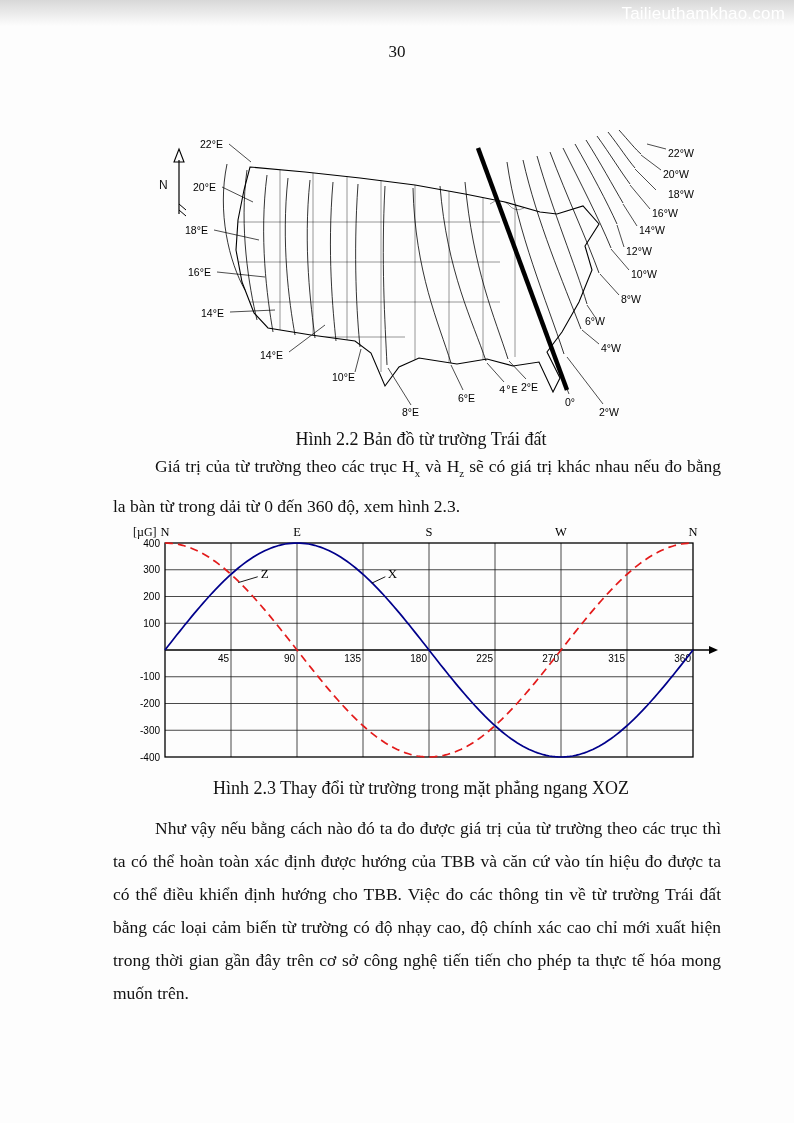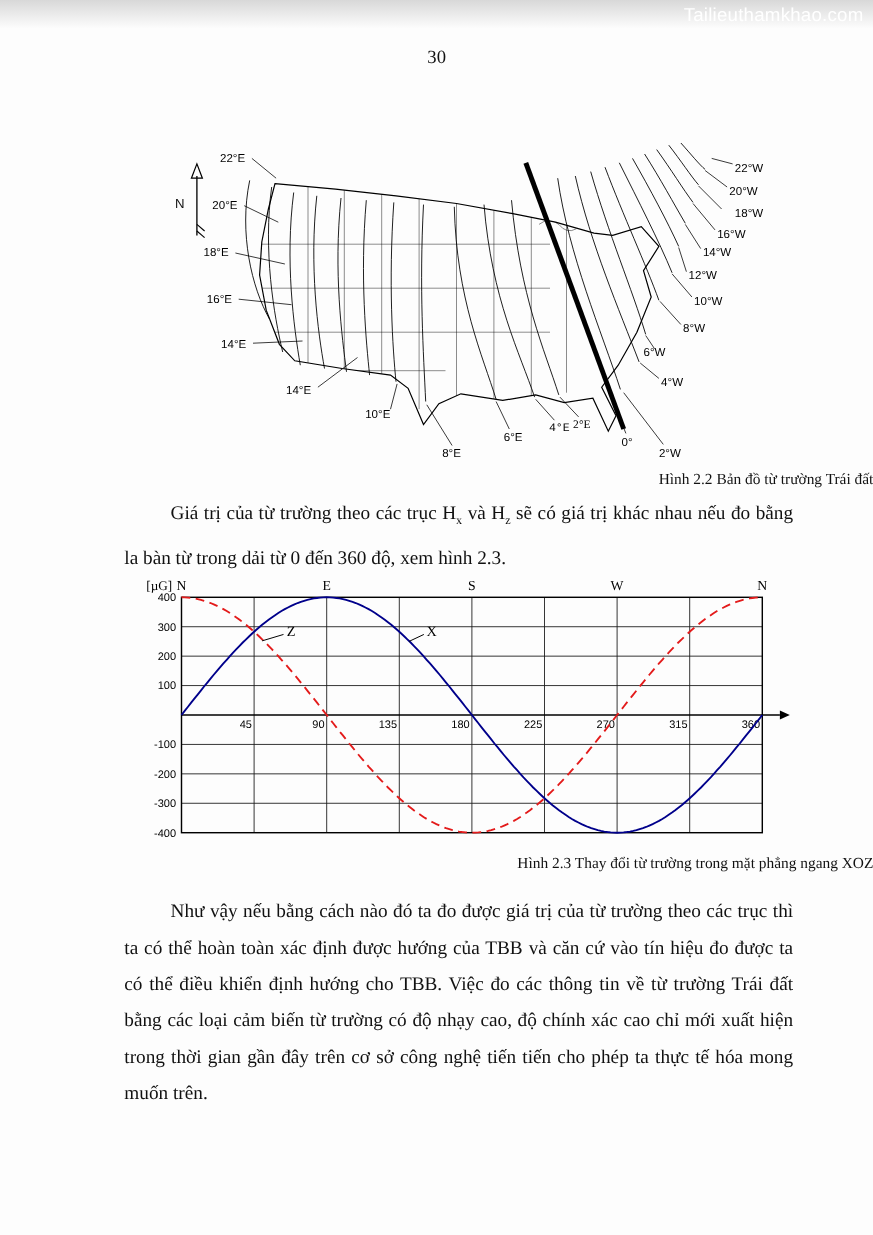--- a/index.html
+++ b/index.html
@@ -38,21 +38,21 @@
     font-size:12px; font-family:"Liberation Sans", sans-serif;
   }
   .outline { fill:none; stroke:#000; stroke-width:1.1; }
   .stateline { stroke:#000; stroke-width:0.55; opacity:.75; }
   .isoline { fill:none; stroke:#000; stroke-width:0.8; }
   .agonic { stroke:#000; stroke-width:4.5; }
   .leader { stroke:#000; stroke-width:0.7; }
   
   .caption {
     position:absolute; left:0; width:100%;
-    text-align:right; font-size:14px;padding-left:48px;
+    text-align:center; font-size:18px;padding-left:48px;
   }
   .body-text {
     position:absolute; left:113px; width:608px;
     font-size:17.5px; line-height:33px;
     text-align:justify; text-indent:42px;
   }
   sub { font-size:11px; }
   
   .chart-figure { position:absolute; left:130px; top:521px; width:620px; height:256px; }
   .tick  { font-family:"Liberation Sans", sans-serif; font-size:10px; fill:#000; }
@@ -152,21 +152,21 @@
       <span class="map-label" style="left: 45px; top: 16px;">22°E</span>
       <span class="map-label" style="left: 38px; top: 59px;">20°E</span>
       <span class="map-label" style="left: 30px; top: 102px;">18°E</span>
       <span class="map-label" style="left: 33px; top: 144px;">16°E</span>
       <span class="map-label" style="left: 46px; top: 185px;">14°E</span>
       <span class="map-label" style="left: 105px; top: 227px;">14°E</span>
       <span class="map-label" style="left: 177px; top: 249px;">10°E</span>
       <span class="map-label" style="left: 247px; top: 284px;">8°E</span>
       <span class="map-label" style="left: 303px; top: 270px;">6°E</span>
       <span class="map-label" style="left: 344px; top: 262px; font-family: Liberation Mono, monospace;">4°E</span>
-      <span class="map-label" style="left: 366px; top: 259px; font-family: Liberation Serif, serif;">2°E</span>
+      <span class="map-label" style="left: 366px; top: 259px;">2°E</span>
       <span class="map-label" style="left: 410px; top: 274px;">0°</span>
       <span class="map-label" style="left: 444px; top: 284px;">2°W</span>
       <span class="map-label" style="left: 446px; top: 220px;">4°W</span>
       <span class="map-label" style="left: 430px; top: 193px;">6°W</span>
       <span class="map-label" style="left: 466px; top: 171px;">8°W</span>
       <span class="map-label" style="left: 476px; top: 146px;">10°W</span>
       <span class="map-label" style="left: 471px; top: 123px;">12°W</span>
       <span class="map-label" style="left: 484px; top: 102px;">14°W</span>
       <span class="map-label" style="left: 497px; top: 85px;">16°W</span>
       <span class="map-label" style="left: 503px; top: 66px; margin-left: 10px;">18°W</span>

